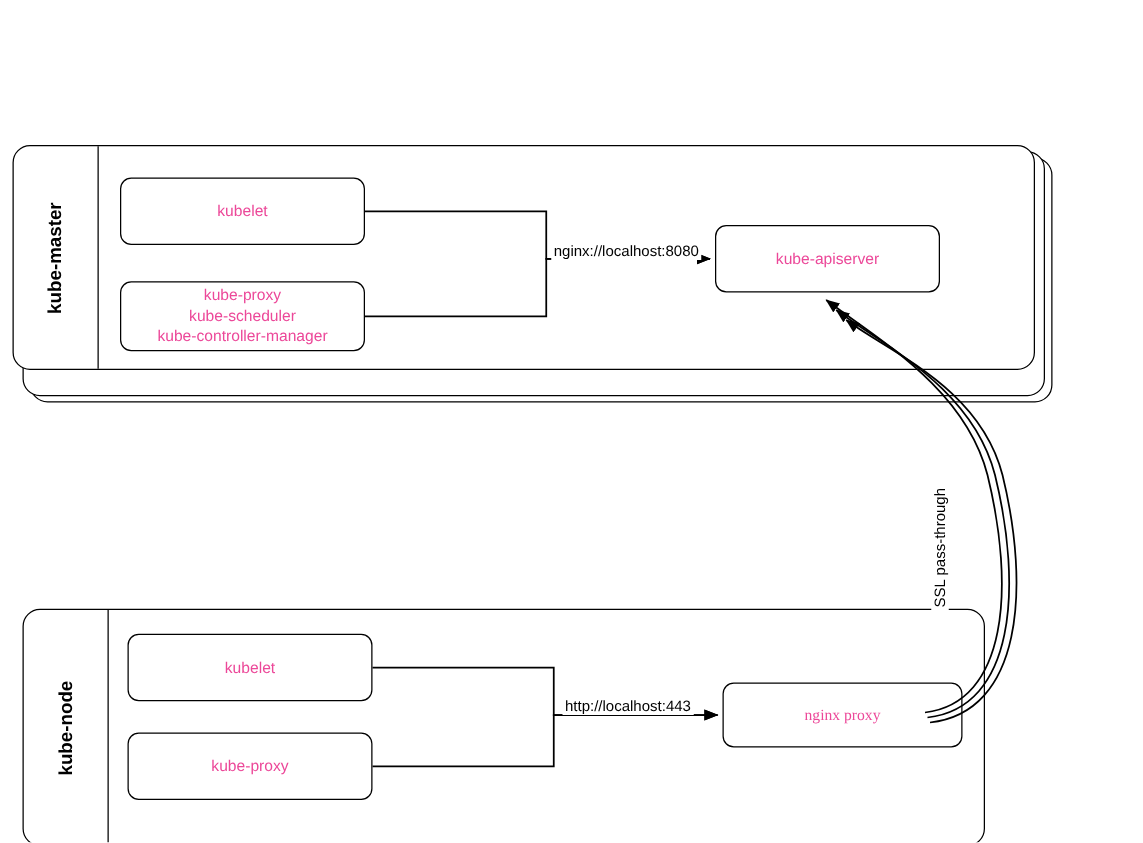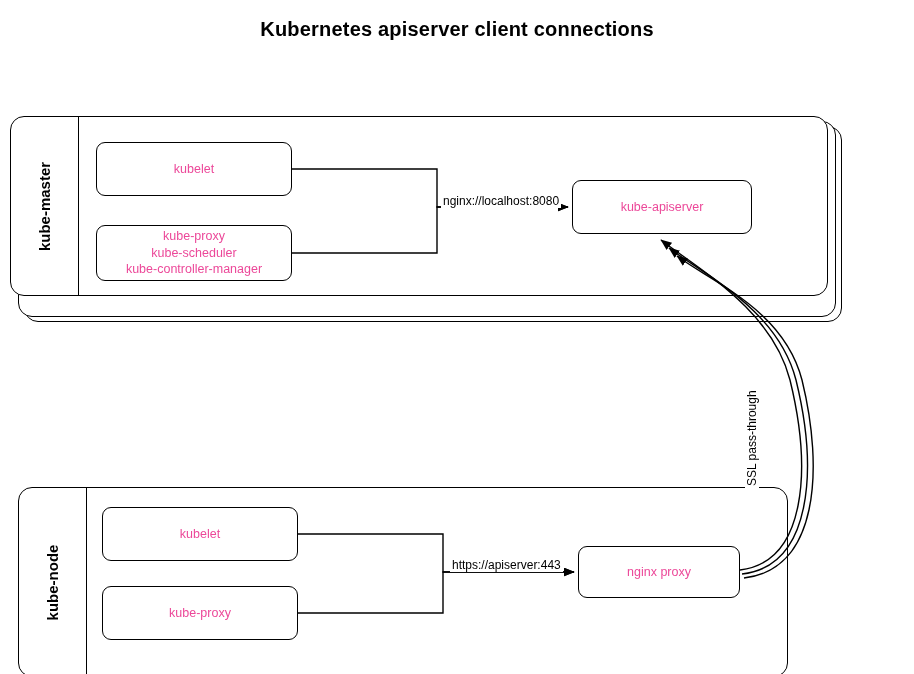--- a/index.html
+++ b/index.html
@@ -98,21 +98,20 @@
   .edge-label.vertical {
     transform-origin: left top;
     transform: rotate(-90deg);
   }
 </style>
 </head>
 <body>
 
 <div id="canvas">
 
-  <div class="title">Kubernetes apiserver client connections</div>
 
   <div class="group-shadow" style="left:24px; top:126px; width:818px; height:196px;"></div>
   <div class="group-shadow" style="left:18px; top:121px; width:818px; height:196px;"></div>
 
   <div class="group" style="left:10px; top:116px; width:818px; height:180px;">
     <div class="group-label">
       <span>kube-master</span>
     </div>
   </div>
 
@@ -127,21 +126,21 @@
   <div class="group" style="left:18px; top:487px; width:770px; height:190px;">
     <div class="group-label">
       <span>kube-node</span>
     </div>
   </div>
 
   <div class="box" style="left:102px; top:507px; width:196px; height:54px;">kubelet</div>
 
   <div class="box" style="left:102px; top:586px; width:196px; height:54px;">kube-proxy</div>
 
-  <div class="box" style="left:578px; top:546px; width:162px; height:52px;">nginx proxy</div>
+  <div class="box" style="left:578px; top:546px; width:192px; height:52px;font-family:Liberation Serif, serif;">nginx proxy</div>
 
   <svg class="wires" viewBox="0 0 914 674">
     <defs>
       <marker id="arrow" markerWidth="9" markerHeight="9" refX="7.5" refY="3.2" orient="auto" markerUnits="strokeWidth">
         <path d="M0,0 L8,3.2 L0,6.4 z" fill="#000000"></path>
       </marker>
     </defs>
 
     <path d="M292,169 L437,169 L437,207 L568,207" fill="none" stroke="#000000" stroke-width="1.4" marker-end="url(#arrow)"></path>
 
@@ -151,17 +150,17 @@
 
     <path d="M298,613 L443,613 L443,572 L574,572" fill="none" stroke="#000000" stroke-width="1.4" marker-end="url(#arrow)"></path>
 
     <path d="M740,570 C806,562 812,470 790,380 C772,310 700,270 661,240" fill="none" stroke="#000000" stroke-width="1.4" marker-end="url(#arrow)"></path>
     <path d="M742,574 C812,566 818,470 796,380 C778,310 706,276 669,248" fill="none" stroke="#000000" stroke-width="1.4" marker-end="url(#arrow)"></path>
     <path d="M744,578 C818,570 824,470 802,380 C784,310 712,282 677,256" fill="none" stroke="#000000" stroke-width="1.4" marker-end="url(#arrow)"></path>
   </svg>
 
   <div class="edge-label" style="left:441px; top:194px;">nginx://localhost:8080</div>
 
-  <div class="edge-label" style="left:450px; top:558px;">https://apiserver:443</div>
+  <div class="edge-label" style="left:450px; top:558px;">http://localhost:443</div>
 
   <div class="edge-label vertical" style="left:745px; top:488px;">SSL pass-through</div>
 
 </div>
 
 </body></html>

